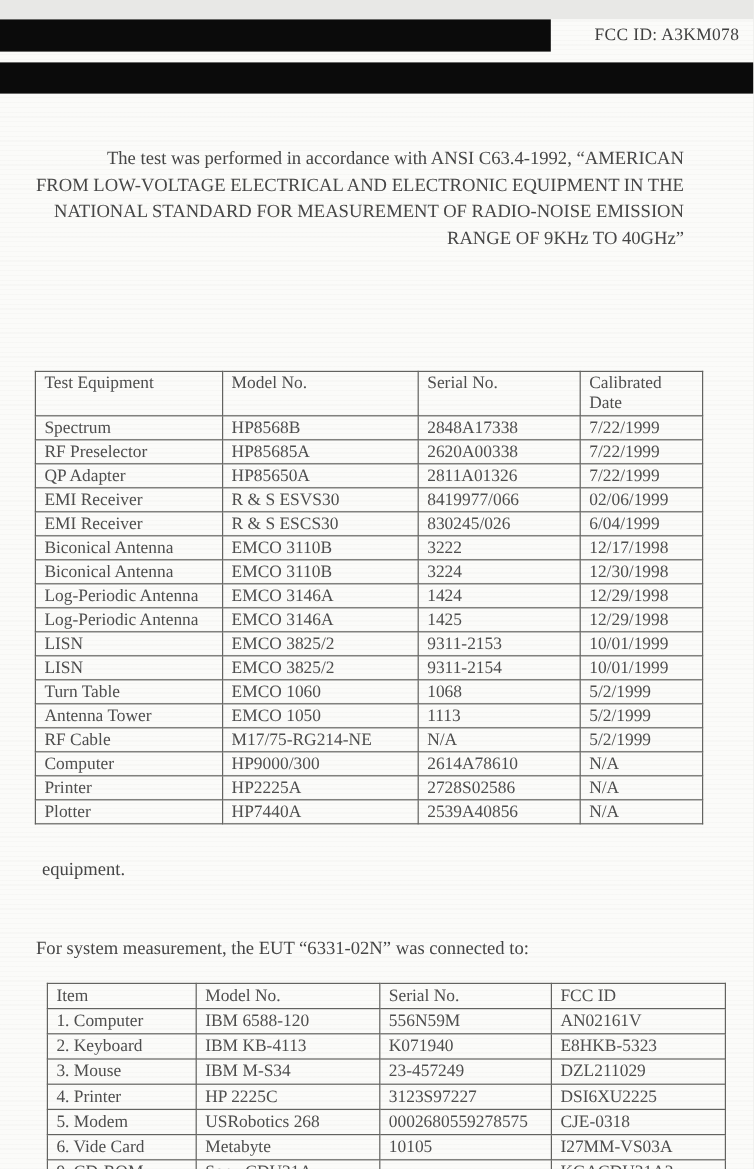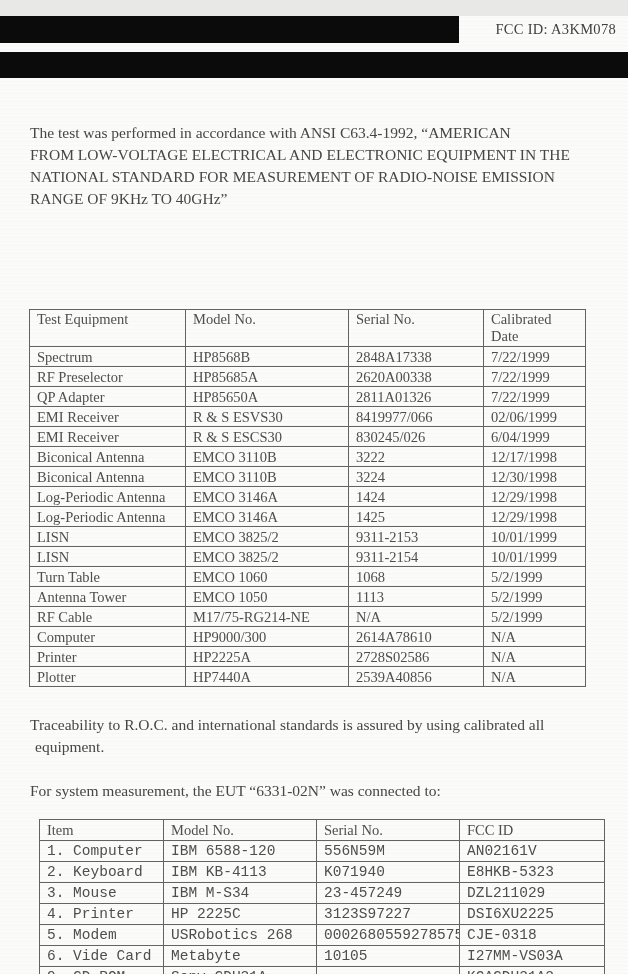--- a/index.html
+++ b/index.html
@@ -8,33 +8,33 @@
     background:#fbfbf9;
     background-image:repeating-linear-gradient(0deg, rgba(120,120,115,0.03) 0px, rgba(120,120,115,0.03) 1px, transparent 1px, transparent 4px);
     font-family:"Liberation Serif", serif;
     color:#4a4a4a;overflow:hidden;
   }
   .scan-bar{position:absolute;background:#0b0b0b;}
   .bar-top{left:0;top:0;width:459px;height:27px;}
   .bar-second{left:0;top:36px;width:628px;height:26px;}
   .fcc-id{position:absolute;top:5px;right:12px;font-size:14.5px;letter-spacing:0.3px;color:#3f3f3f;}
   .para{position:absolute;left:30px;font-size:15.5px;line-height:22px;white-space:nowrap;color:#464646;}
-  .p-standard{top:106px;}
+  .p-standard{top:106px;text-align:right;}
   .p-intro{top:210px;}
   .p-trace{top:698px;}
   .p-eut{top:764px;}
   .line-indent{padding-left:5px;}
   table{position:absolute;border-collapse:collapse;table-layout:fixed;font-size:14.5px;color:#4e4e4e;background:transparent;}
   th,td{border:1px solid #636360;font-weight:normal;text-align:left;vertical-align:top;padding:1px 4px 0 7px;overflow:hidden;white-space:normal;}
   .tbl-equipment{left:29px;top:293px;width:556px;}
   .tbl-equipment th{line-height:17px;height:35px;}
   .tbl-equipment td{line-height:18px;height:18px;white-space:nowrap;}
   .tbl-system{left:39px;top:803px;width:565px;border-radius:22px;}
   .tbl-system th{line-height:19px;height:19px;}
-  .tbl-system td{line-height:19px;height:19px;white-space:nowrap;font-family:Liberation Mono, monospace;}
+  .tbl-system td{line-height:19px;height:19px;white-space:nowrap;}
 </style>
 </head>
 <body>
 
 <div class="page">
 
   <div class="scan-bar bar-top"></div>
   <div class="scan-bar bar-second"></div>
 
   <div class="fcc-id">FCC ID: A3KM078</div>
@@ -162,21 +162,20 @@
         <tr>
           <td>Plotter</td>
           <td>HP7440A</td>
           <td>2539A40856</td>
           <td>N/A</td>
         </tr>
       </tbody>
   </table>
 
   <div class="para p-trace">
-    <div>Traceability to R.O.C. and international standards is assured by using calibrated all</div>
     <div class="line-indent">equipment.</div>
   </div>
 
   <div class="para p-eut">
     <div>For system measurement, the EUT  “6331-02N” was connected to:</div>
   </div>
 
   <table class="tbl-system">
     <colgroup>
       <col style="width:124px">

